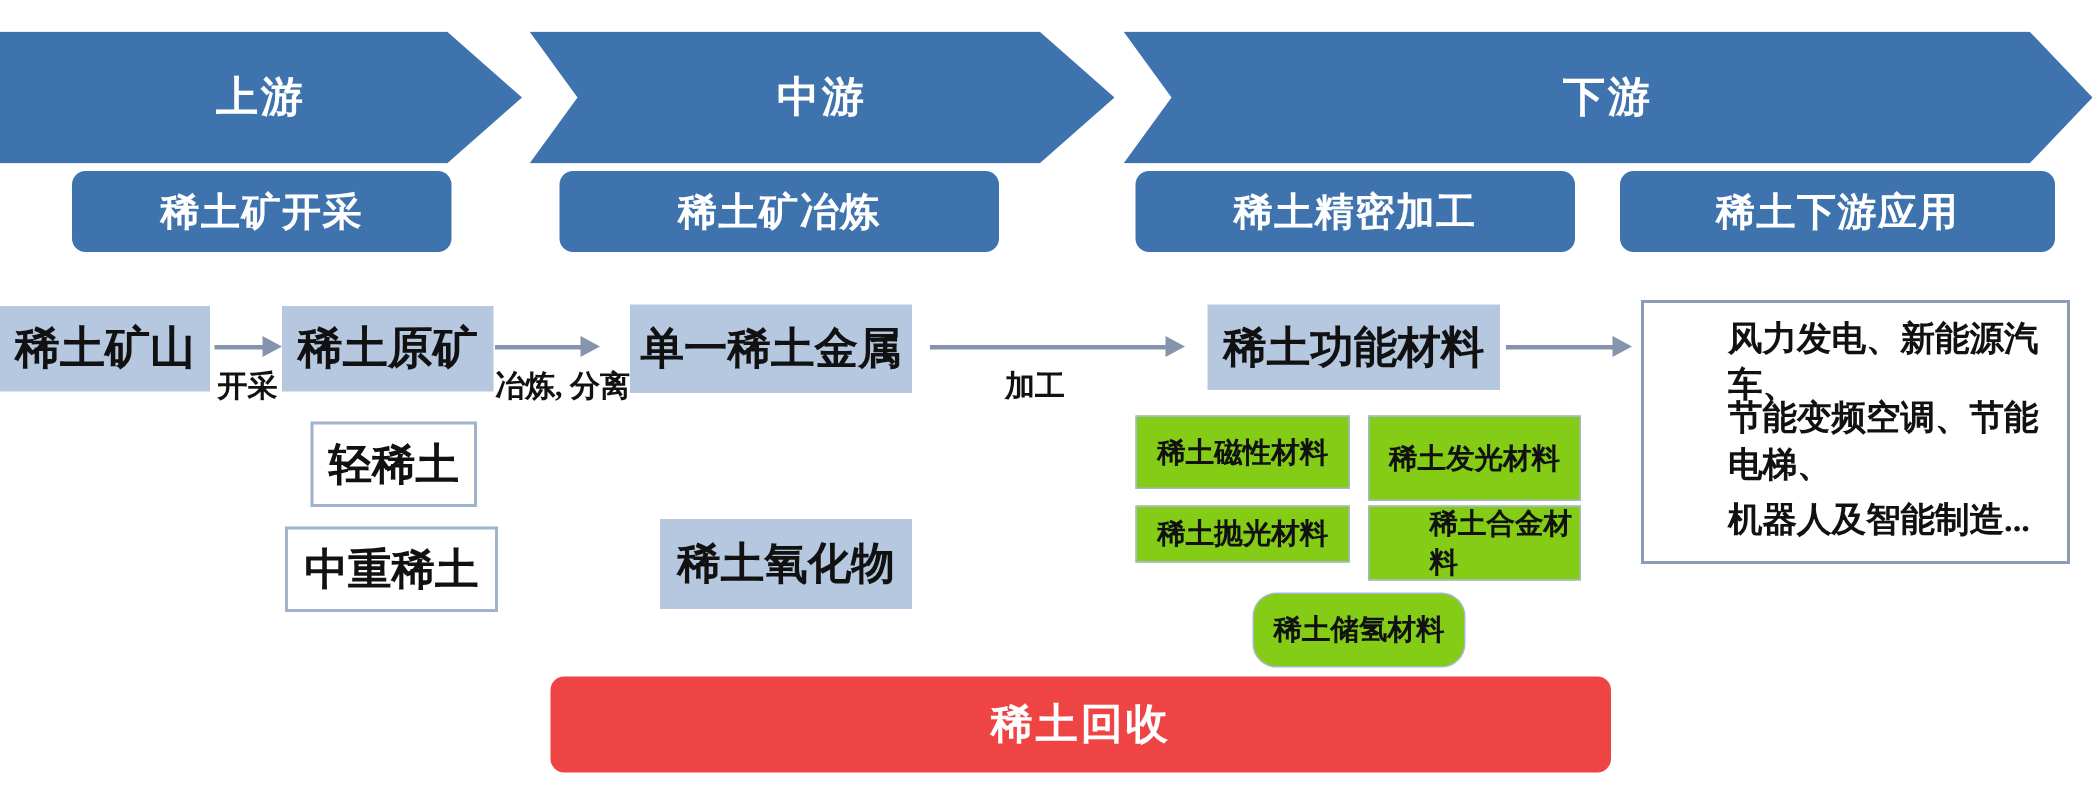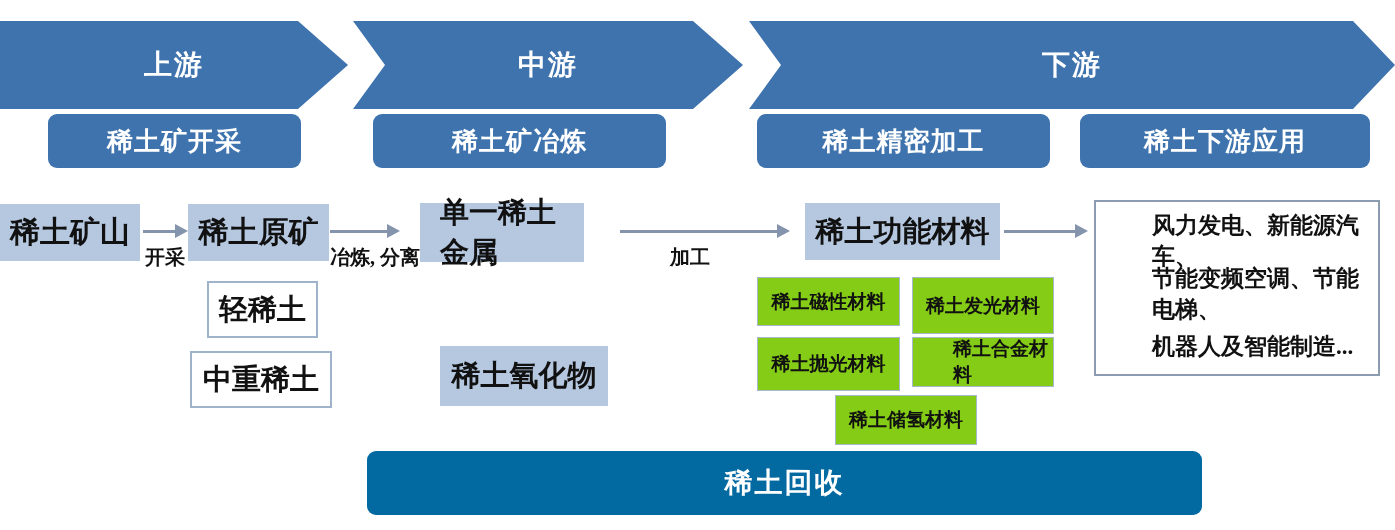--- a/index.html
+++ b/index.html
@@ -48,40 +48,40 @@
     display:flex; align-items:center; justify-content:center;
   }
   .node-outline {
     position:absolute;
     background:#ffffff; border:2px solid #9FB3CB;
     color:#111111; font-weight:bold;
     display:flex; align-items:center; justify-content:center;
   }
   .n-mine        { left:0;     top:204px; width:140px; height:57px; font-size:30px; }
   .n-rawore      { left:188px; top:204px; width:141px; height:57px; font-size:30px; }
-  .n-singlemetal { left:420px; top:203px; width:164px; height:59px; font-size:29px;padding-left:20px; }
+  .n-singlemetal { left:420px; top:203px; width:188px; height:59px; font-size:29px; }
   .n-funcmat     { left:805px; top:203px; width:195px; height:57px; font-size:29px; }
 
   .n-light       { left:207px; top:281px; width:111px; height:57px; font-size:29px;text-align:right; }
   .n-medheavy    { left:190px; top:351px; width:142px; height:57px; font-size:29px; }
 
   .n-mixedmetal  { left:420px; top:277px; width:195px; height:61px; font-size:29px; }
   .n-oxide       { left:440px; top:346px; width:168px; height:60px; font-size:29px; }
 
   .mat-box {
     position:absolute;
     background:#84cc16; border:1.5px solid #A6B8CC;
     color:#111111; font-weight:bold; font-size:19px;
     display:flex; align-items:center; justify-content:center;
   }
   .m-1 { left:757px; top:277px; width:143px; height:49px; }
   .m-2 { left:912px; top:277px; width:142px; height:57px; }
-  .m-3 { left:757px; top:337px; width:143px; height:54px; }
+  .m-3 { left:757px; top:337px; width:143px; height:38px; }
   .m-4 { left:912px; top:337px; width:142px; height:50px;padding-left:40px; }
-  .m-5 { left:835px; top:395px; width:142px; height:50px; }
+  .m-5 { left:835px; top:395px; width:142px; height:50px;border-radius:16px; }
 
   
   .app-box {
     position:absolute; left:1094px; top:200px; width:286px; height:176px;
     background:#ffffff; border:2px solid #8C9CB0;
     color:#111111; font-weight:bold; font-size:23px;
     padding:12px 0 0 20px;
   }
   .app-box .line { height:53px; display:flex; align-items:center;margin-left:36px; }
 
@@ -103,22 +103,22 @@
   .arrow-label {
     position:absolute; color:#111111; font-weight:bold; font-size:20px;
     text-align:center; white-space:nowrap;
   }
   .al-1 { left:140px; top:244px; width:50px; }
   .al-2 { left:320px; top:244px; width:110px; }
   .al-3 { left:662px; top:244px; width:56px; }
 
   
   .recycle-bar {
-    position:absolute; left:367px; top:451px; width:835px; height:64px;
-    background:#0369a1; border-radius:9px;
+    position:absolute; left:367px; top:451px; width:707px; height:64px;
+    background:#ef4444; border-radius:9px;
     color:#ffffff; font-weight:bold; font-size:28px;
     display:flex; align-items:center; justify-content:center;
     letter-spacing:2px;
   }
 </style>
 </head>
 <body>
 
 <div class="canvas">
 

